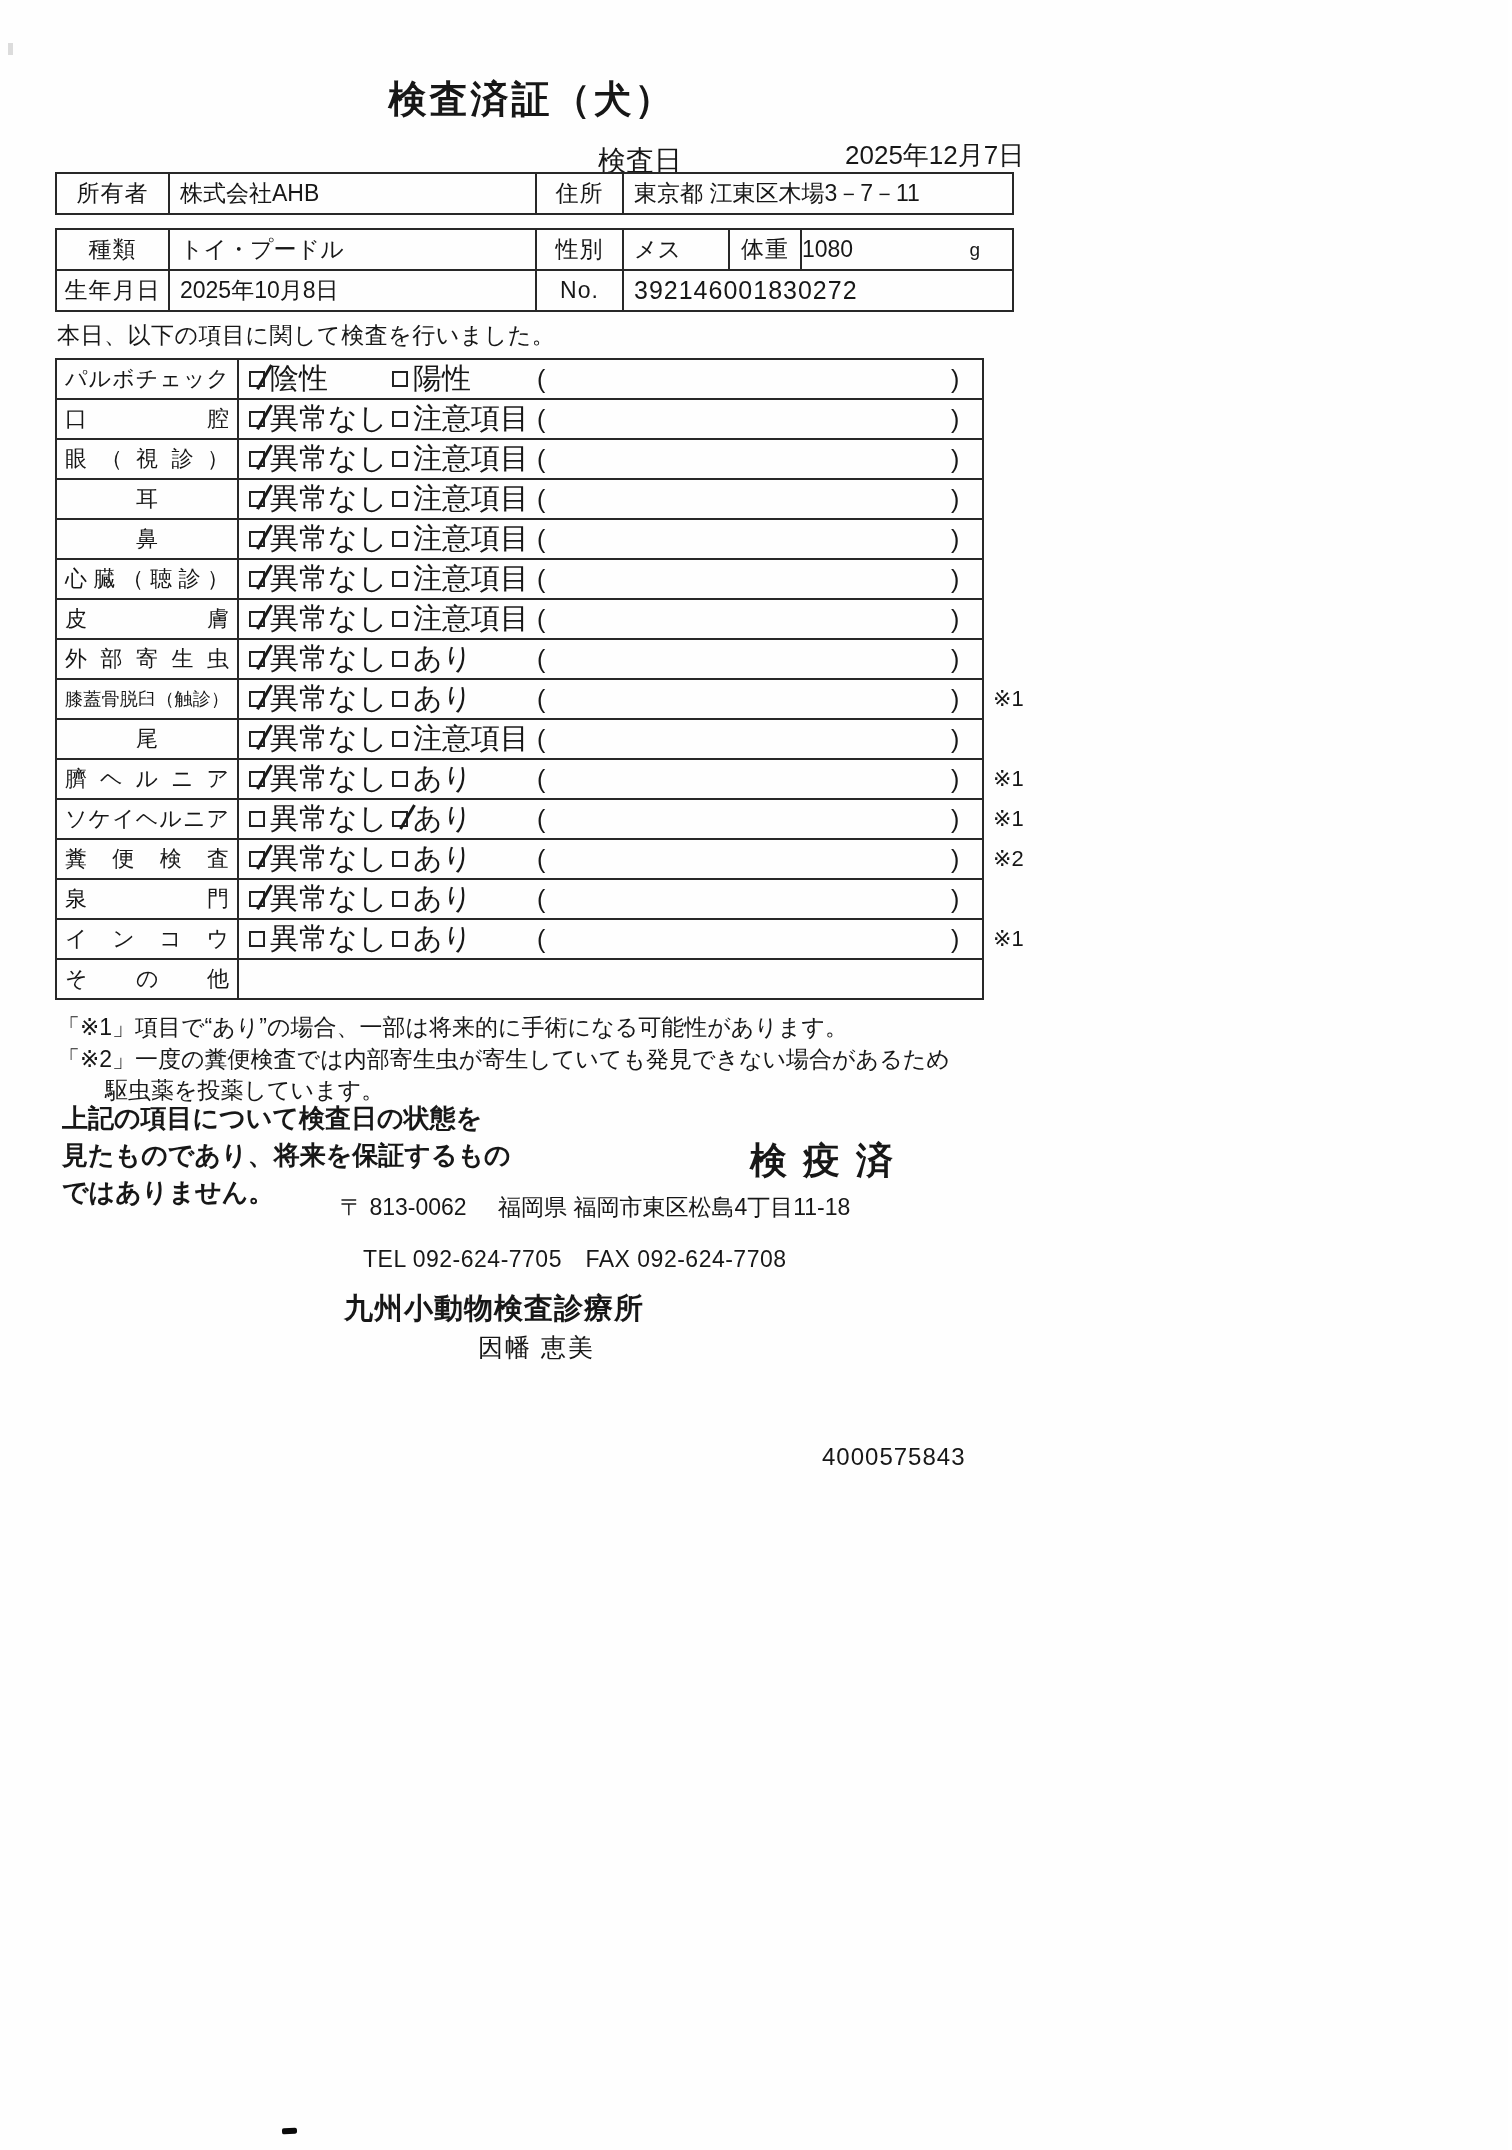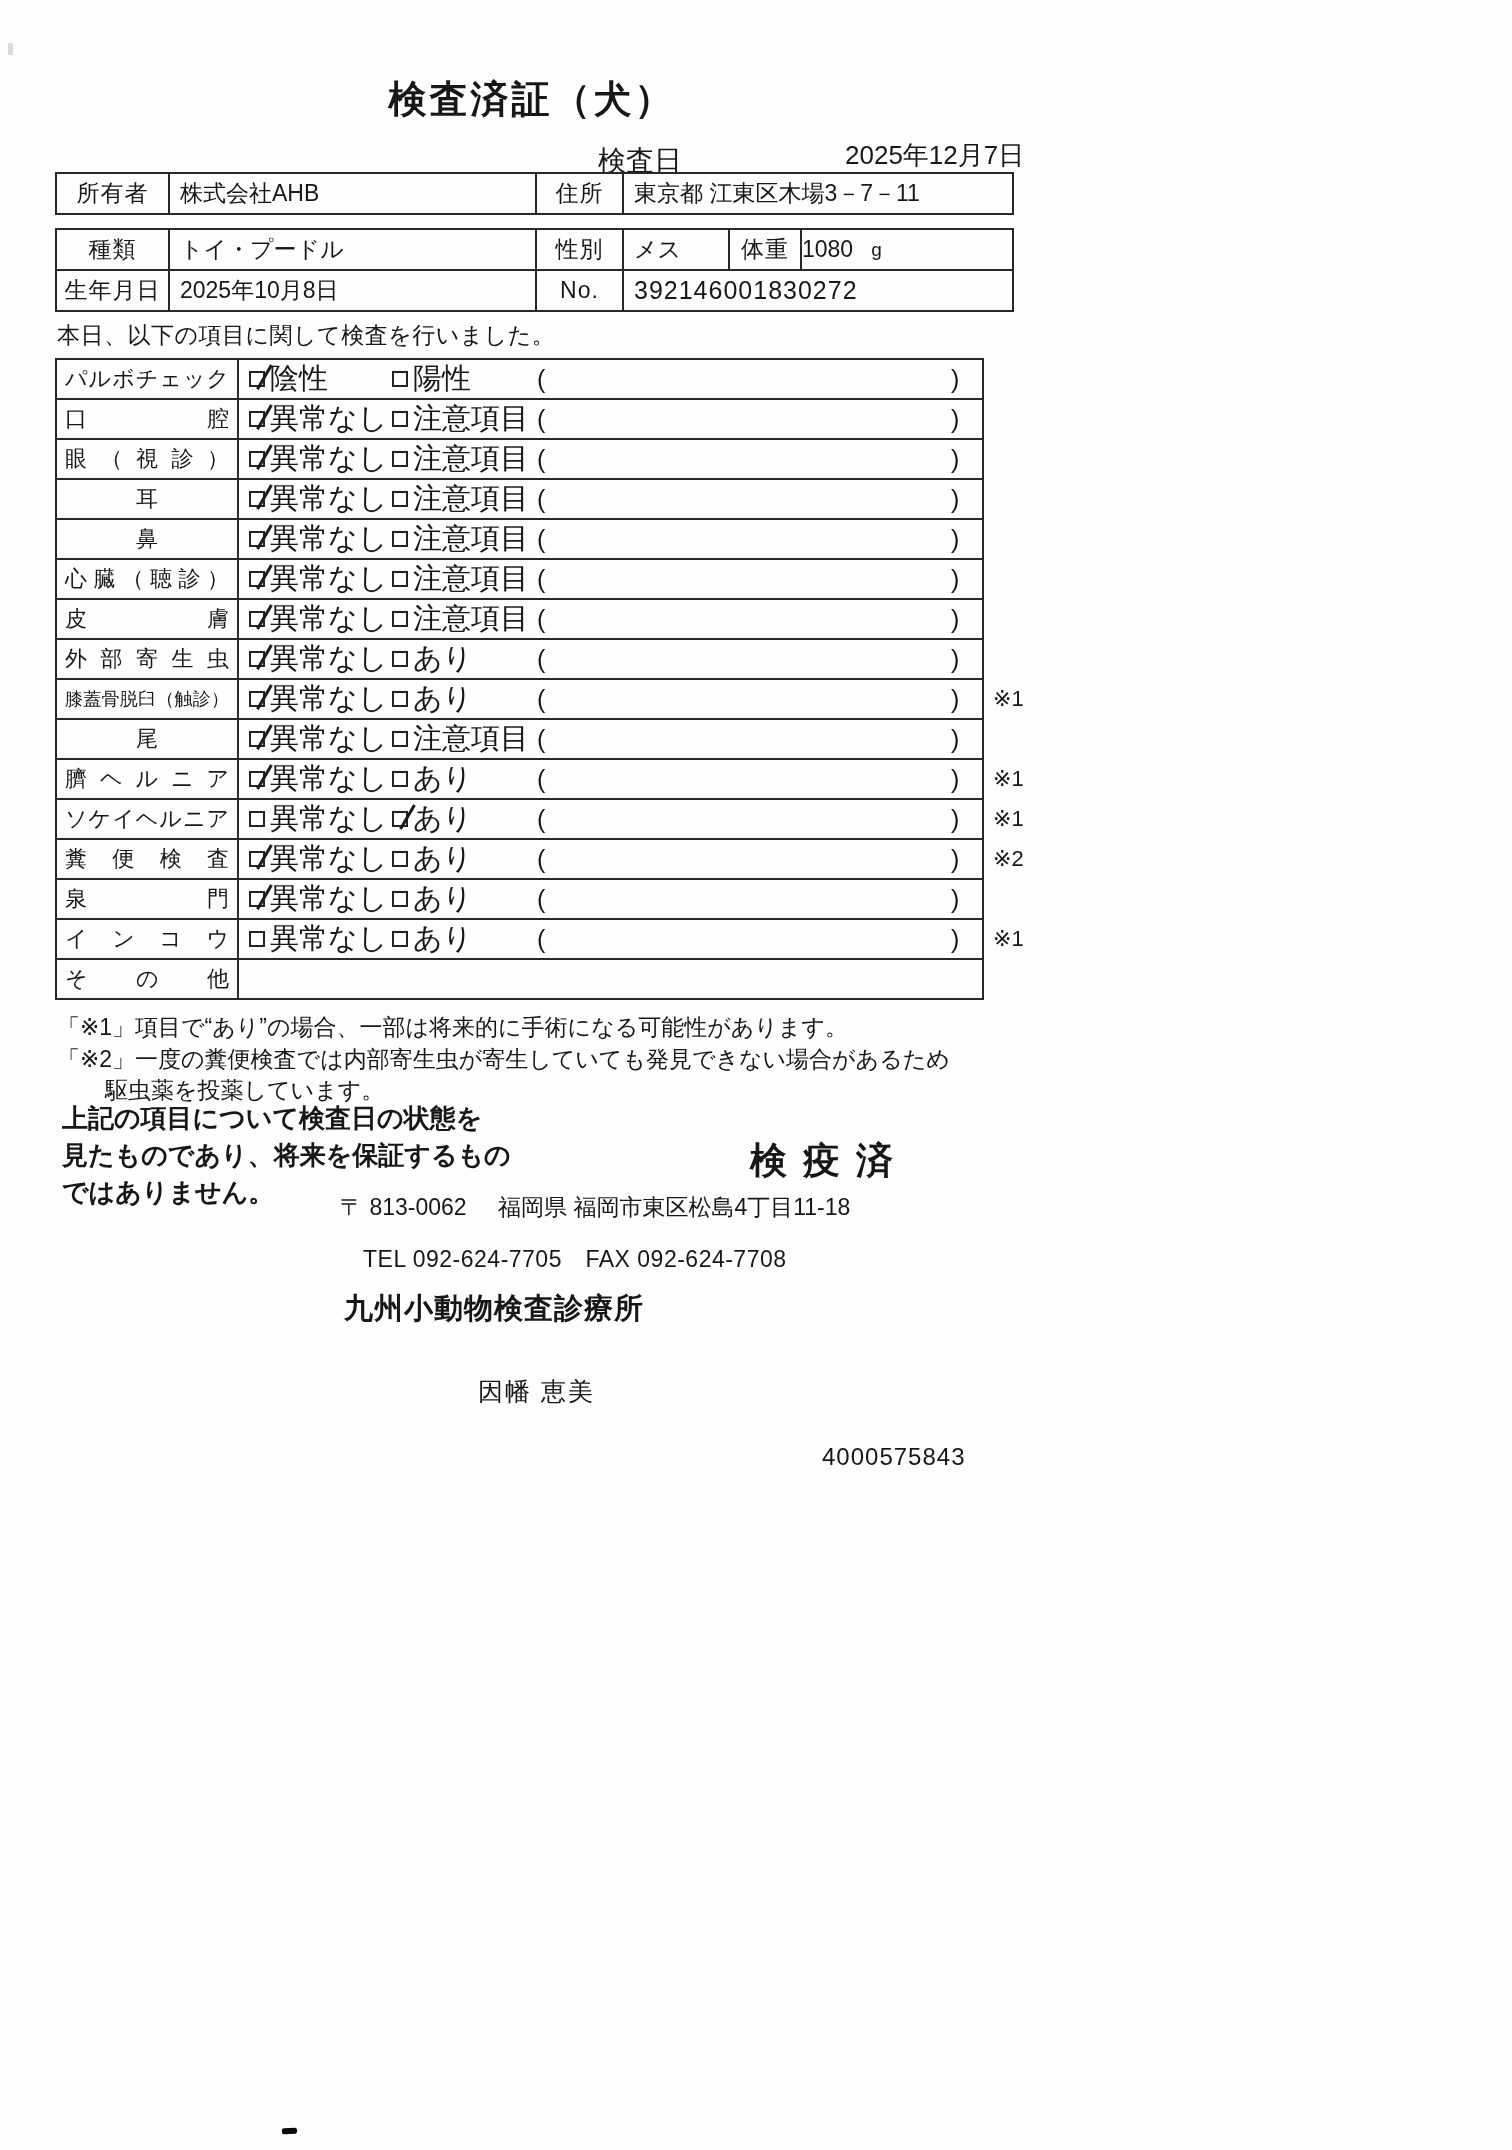--- a/index.html
+++ b/index.html
@@ -39,21 +39,21 @@
     display: flex; align-items: center;
     box-sizing: border-box;
     font-size: 23px;
     overflow: hidden;
     white-space: nowrap;
   }
   .td:last-child { border-right: none; }
   .td.lab { justify-content: center; letter-spacing: 1px; }
   .td.val { padding-left: 10px; }
   .td.num { font-size: 25px; letter-spacing: 1px; }
-  .td.wval { justify-content: flex-start; padding-right: 24px; gap: 18px; }
+  .td.wval { justify-content: space-between; padding-right: 32px; gap: 18px; }
   .unit { font-size: 19px; }
 
   .owner-table { top: 172px; }
   .pet-table { top: 228px; }
   .w113 { width: 113px; text-align: center; } .w367 { width: 367px; } .w87 { width: 87px; }
   .w388 { width: 388px; } .w106 { width: 106px; } .w72 { width: 72px; } .w210 { width: 210px; }
 
   .intro { top: 320px; left: 57px; font-size: 23px; letter-spacing: 0.5px; }
 
   
@@ -127,21 +127,21 @@
   .stamp {
     top: 1136px; left: 750px;
     font-size: 37px; font-weight: 600; letter-spacing: 16px;
   }
 
   
   .postal-zip { top: 1192px; left: 340px; font-size: 23px; }
   .postal-address { top: 1192px; left: 498px; font-size: 23px; }
   .telfax { top: 1244px; left: 363px; font-size: 23px; letter-spacing: 0.5px; }
   .clinic-name { top: 1289px; left: 344px; font-size: 29px; font-weight: 700; letter-spacing: 1px; }
-  .clinic-person { top: 1331px; left: 478px; font-size: 25px; letter-spacing: 2px; margin-top: 44px; }
+  .clinic-person { top: 1331px; left: 478px; font-size: 25px; letter-spacing: 2px; }
   .serial { top: 1443px; left: 822px; font-size: 24px; letter-spacing: 1px; }
 
   
   .scan-mark-bottom {
     top: 2128px; left: 282px; width: 15px; height: 6px;
     background: #0a0a0a; border-radius: 2px; transform: rotate(-3deg);
   }
   .scan-mark-top { top: 43px; left: 8px; width: 5px; height: 12px; background: #dcdcdc; }
 </style>
 </head>

